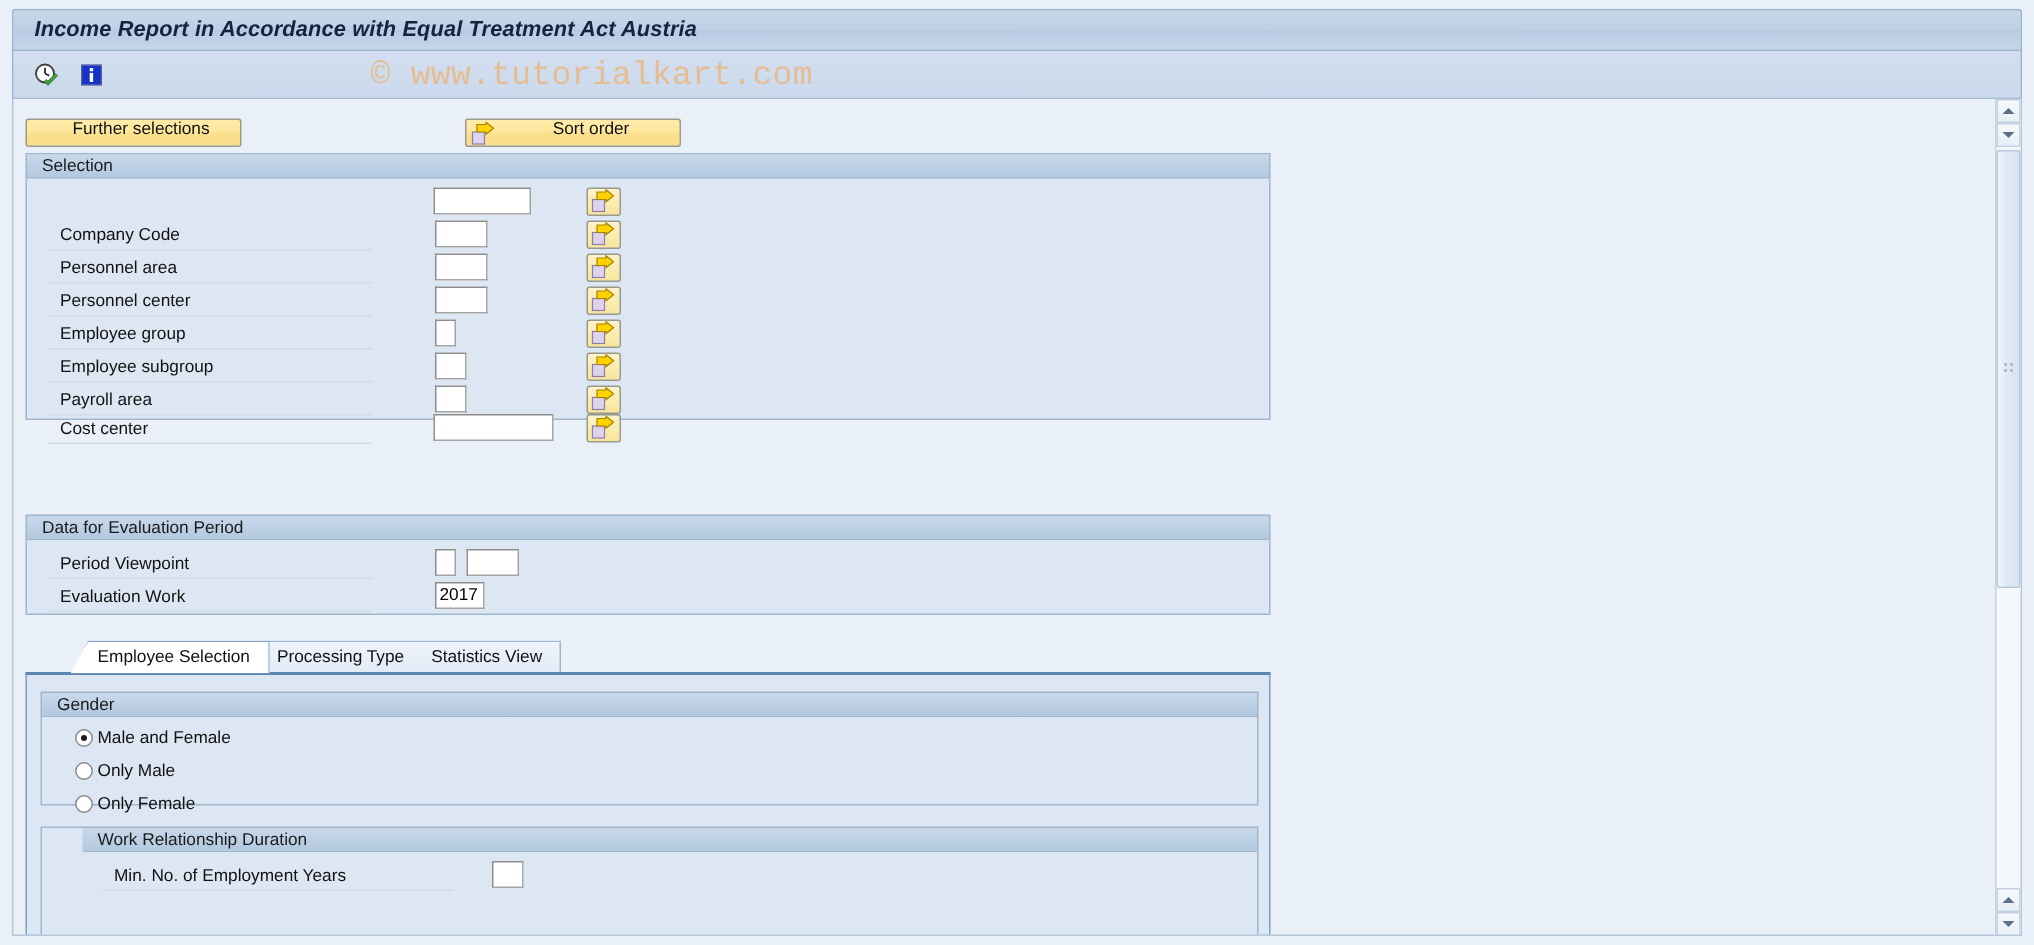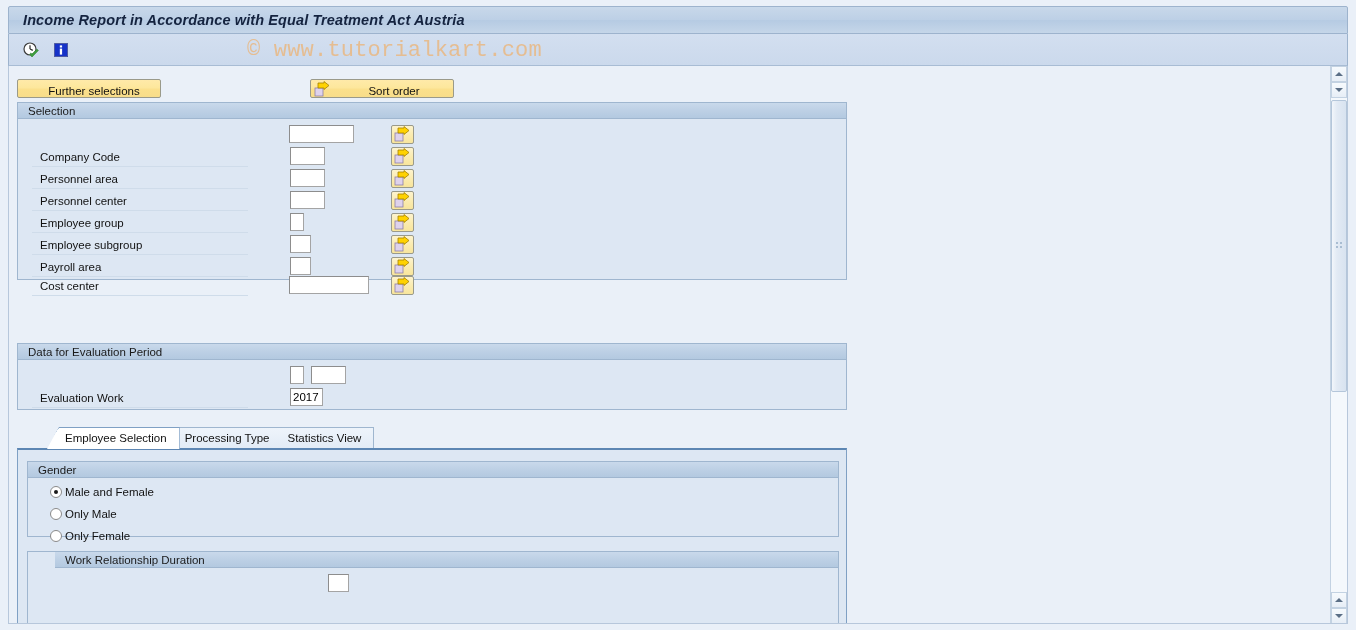--- a/index.html
+++ b/index.html
@@ -88,21 +88,21 @@
   
   .pbtn {
     position: absolute;
     height: 19px;
     background: linear-gradient(to bottom, #ffeaa9 0%, #fde79c 45%, #fbe08c 55%, #f8dd8a 100%);
     border: 1px solid #9a9a8a;
     border-radius: 2px;
     font-size: 11.5px;
     color: #111;
     display: flex;
-    align-items: flex-end;
+    align-items: flex-start;
     justify-content: center;
     cursor: pointer;
     white-space: nowrap;
     padding-left: 10px;
   }
   #btn-further { left: 8px; top: 13px; width: 144px; }
   #btn-sort { left: 301px; top: 13px; width: 144px; justify-content: flex-start; }
   #btn-sort .sort-icon { position: absolute; left: 3px; top: 1px; }
   #btn-sort .sort-label { width: 100%; text-align: center; padding-left: 14px; }
 
@@ -415,20 +415,21 @@
               </svg>
             </div>
           </div>
         </div>
     </div>
 
     <div class="group" id="grp-period">
       <div class="group-hdr">Data for Evaluation Period</div>
       <div class="group-body" id="period-rows">
           <div class="frow" style="top: 5px;">
+            <div class="flabel">Period Viewpoint</div>
             <input type="text" class="finput" style="left: 244px; width: 14px; top: 1px;">
             <input type="text" class="finput" style="left: 265px; width: 35px; top: 1px;">
           </div>
           <div class="frow" style="top: 27px;">
             <div class="flabel">Evaluation Work</div>
             <input type="text" class="finput" value="2017" style="left: 244px; width: 33px; top: 1px;">
           </div>
         </div>
     </div>
 
@@ -455,20 +456,21 @@
               <span class="radio"></span>
               <span>Only Female</span>
             </div>
           </div>
       </div>
 
       <div class="group" id="grp-work">
         <div class="group-hdr">Work Relationship Duration</div>
         <div class="group-body" id="work-rows">
             <div class="frow" style="top: 5px;">
+              <div class="flabel" style="left: 13px; width: 234px;">Min. No. of Employment Years</div>
               <input type="text" class="finput" style="left: 245px; width: 21px; top: 1px;">
             </div>
           </div>
       </div>
 
     </div>
 
     <div class="vscroll-outer">
       <div class="sb-arrow" style="top:0px;">
         <span class="tri tri-up"></span>

